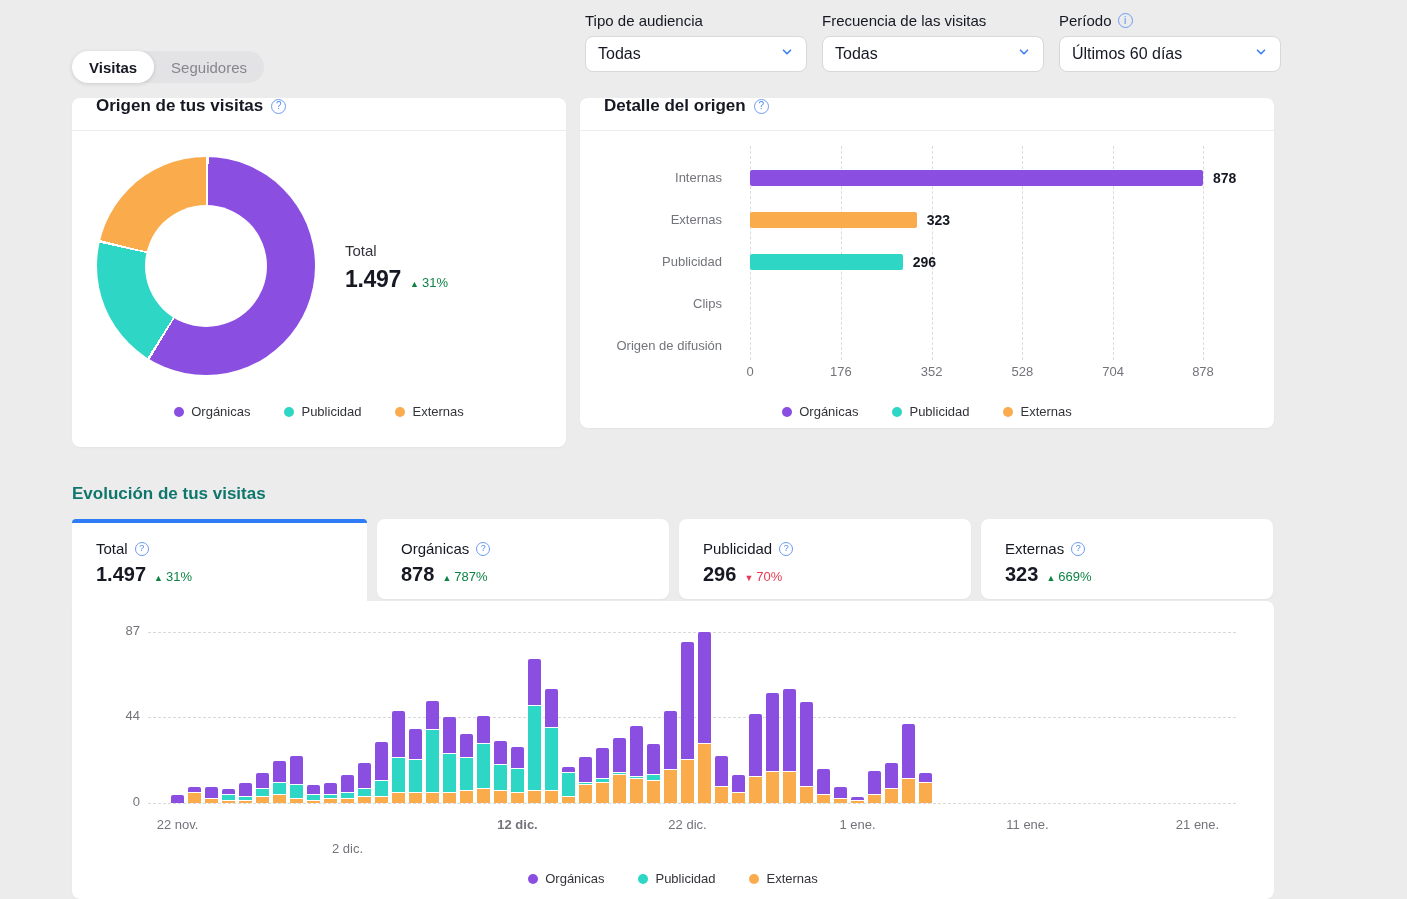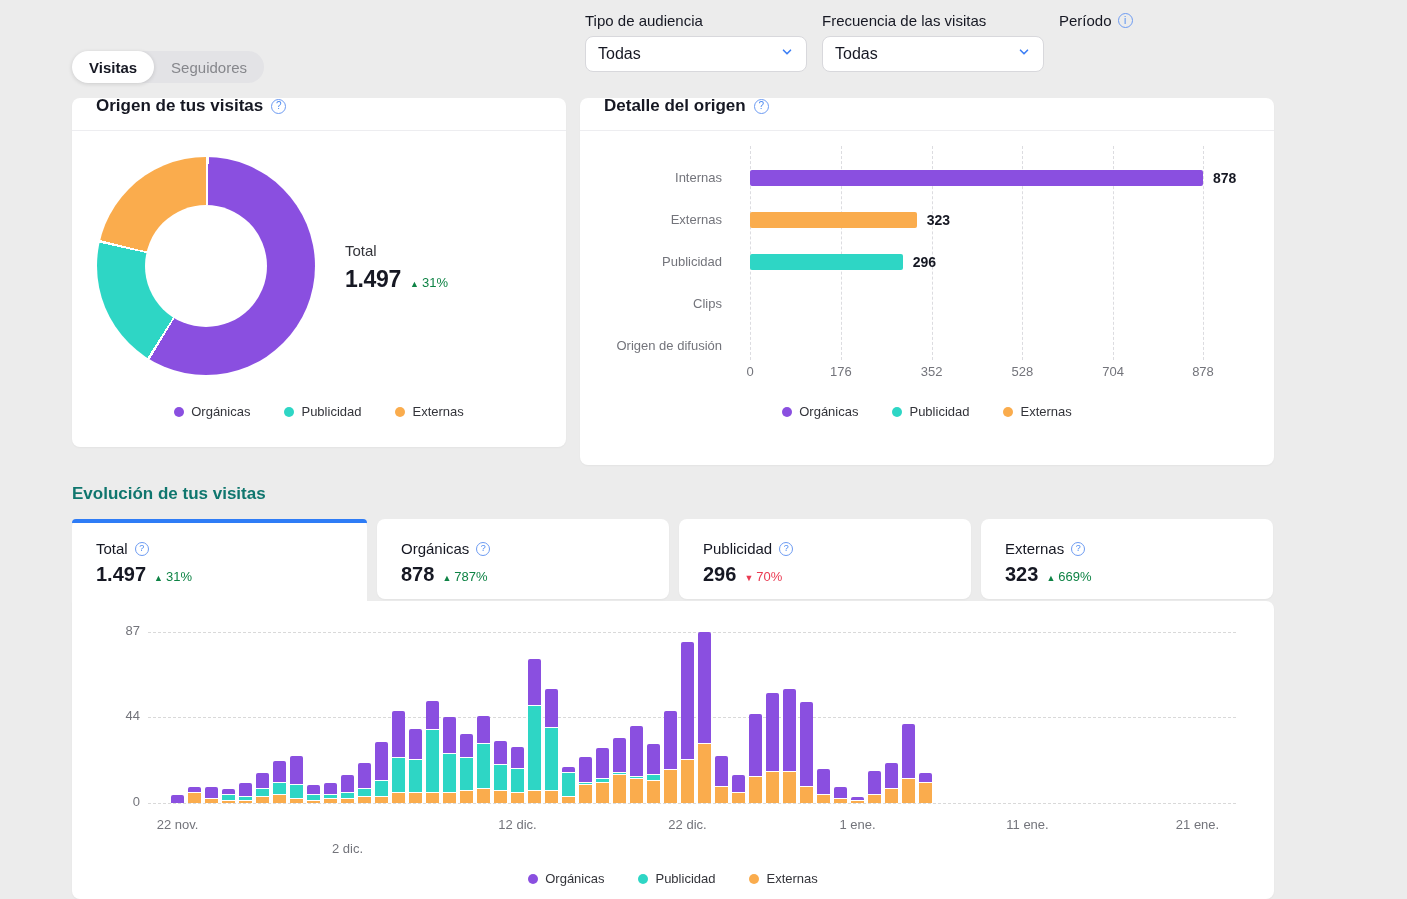--- a/index.html
+++ b/index.html
@@ -1,20 +1,20 @@
 <!DOCTYPE html>
 <html><head>
 <meta charset="utf-8">
 <style>
   html,body{margin:0;padding:0}
   body{width:1407px;height:899px;overflow:hidden;background:#ececec;font-family:"Liberation Sans",sans-serif;-webkit-font-smoothing:antialiased}
   .page{position:relative;width:1407px;height:899px}
   .card{position:absolute;background:#fff;border-radius:8px;box-shadow:0 1px 2px rgba(0,0,0,.04);overflow:hidden}
   .card-origin{left:72px;top:98px;width:494px;height:349px}
-  .card-detail{left:580px;top:98px;width:694px;height:367px}
+  .card-detail{left:580px;top:98px;width:694px;height:330px}
   .evo-card{left:72px;top:601px;width:1202px;height:298px;border-radius:0 8px 8px 8px;z-index:1}
   .card-title-row{position:absolute;top:-7px;left:24px;display:flex;align-items:center;gap:8px;height:30px}
   .card-title{font-size:17px;font-weight:700;color:#161823;white-space:nowrap}
   .divider{position:absolute;top:32px;left:0;width:100%;height:1px;background:#ededf0}
 
   .filters-row{position:absolute;left:585px;top:12px;display:flex}
   .filter-group{width:222px;margin-right:15px}
   .filter-label{display:flex;align-items:center;gap:6px;font-size:15px;color:#161823;margin-bottom:7px}
   .filter-select{height:36px;background:#fff;border:1px solid #d8d8dc;border-radius:8px;display:flex;align-items:center;justify-content:space-between;padding:0 12px;font-size:16px;color:#161823;cursor:pointer;box-sizing:border-box}
 
@@ -91,20 +91,26 @@
           <span>Todas</span>
           <span><svg class="chev" width="14" height="14" viewBox="0 0 14 14">
               <path d="M3.5 5.2l3.5 3.6 3.5-3.6" fill="none" stroke="#3d7ff5" stroke-width="1.6" stroke-linecap="round" stroke-linejoin="round"></path>
             </svg></span>
         </div>
       </div>
       <div class="filter-group">
         <div class="filter-label">
           <span>Período</span>
           <span class="qicon">i</span>
+        </div>
+        <div class="filter-select">
+          <span>Últimos 60 días</span>
+          <span><svg class="chev" width="14" height="14" viewBox="0 0 14 14">
+              <path d="M3.5 5.2l3.5 3.6 3.5-3.6" fill="none" stroke="#3d7ff5" stroke-width="1.6" stroke-linecap="round" stroke-linejoin="round"></path>
+            </svg></span>
         </div>
       </div>
     </div>
 
   <div class="segmented">
     <div class="seg-item active">
       <span>Visitas</span>
     </div>
     <div class="seg-item">
       <span>Seguidores</span>
@@ -459,21 +465,21 @@
         <div class="vbar" style="left: 830px;">
           <div class="vseg" style="height: 24px; background: rgb(250, 172, 77); box-shadow: rgb(255, 255, 255) 0px -1px 0px;"></div>
           <div class="vseg" style="height: 55px; background: rgb(138, 79, 224); border-radius: 2px 2px 0px 0px;"></div>
         </div>
         <div class="vbar" style="left: 847px;">
           <div class="vseg" style="height: 20px; background: rgb(250, 172, 77); box-shadow: rgb(255, 255, 255) 0px -1px 0px;"></div>
           <div class="vseg" style="height: 10px; background: rgb(138, 79, 224); border-radius: 2px 2px 0px 0px;"></div>
         </div>
         <div class="xlab" style="left: 65.5px;">22 nov.</div>
         <div class="xlab" style="left: 235.5px; margin-top: 24px;">2 dic.</div>
-        <div class="xlab" style="left: 405.5px;">12 dic.</div>
+        <div class="xlab" style="left: 405.5px; font-weight: bold;">12 dic.</div>
         <div class="xlab" style="left: 575.5px;">22 dic.</div>
         <div class="xlab" style="left: 745.5px;">1 ene.</div>
         <div class="xlab" style="left: 915.5px;">11 ene.</div>
         <div class="xlab" style="left: 1085.5px;">21 ene.</div>
       </div>
     <div class="legend evo-legend">
         <span class="legend-item">
           <span class="legend-dot" style="background: rgb(138, 79, 224);"></span>
           <span>Orgánicas</span>
         </span>

